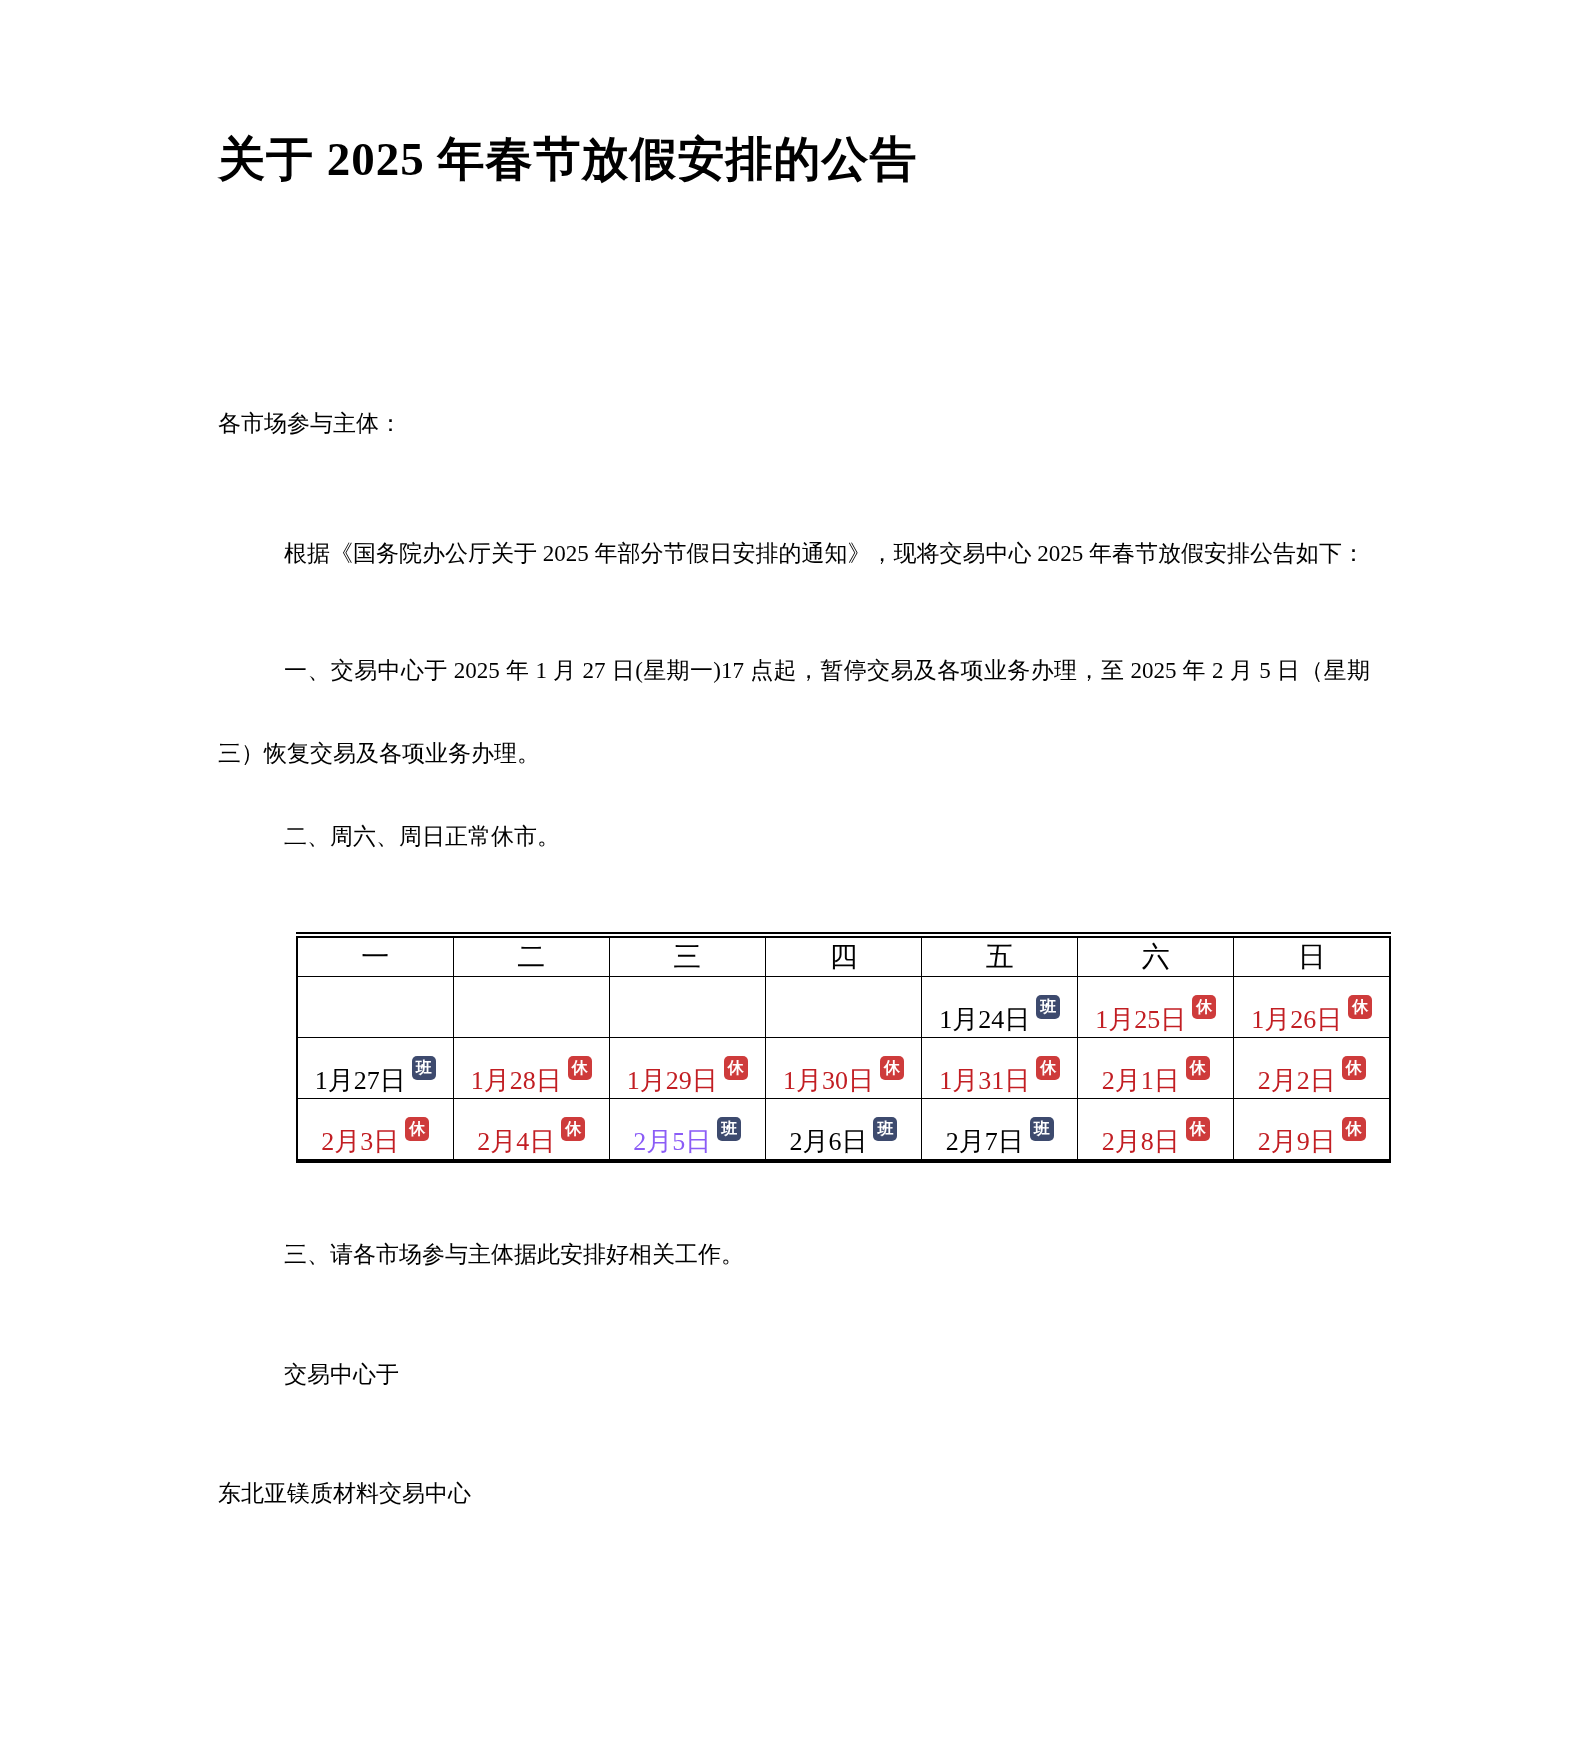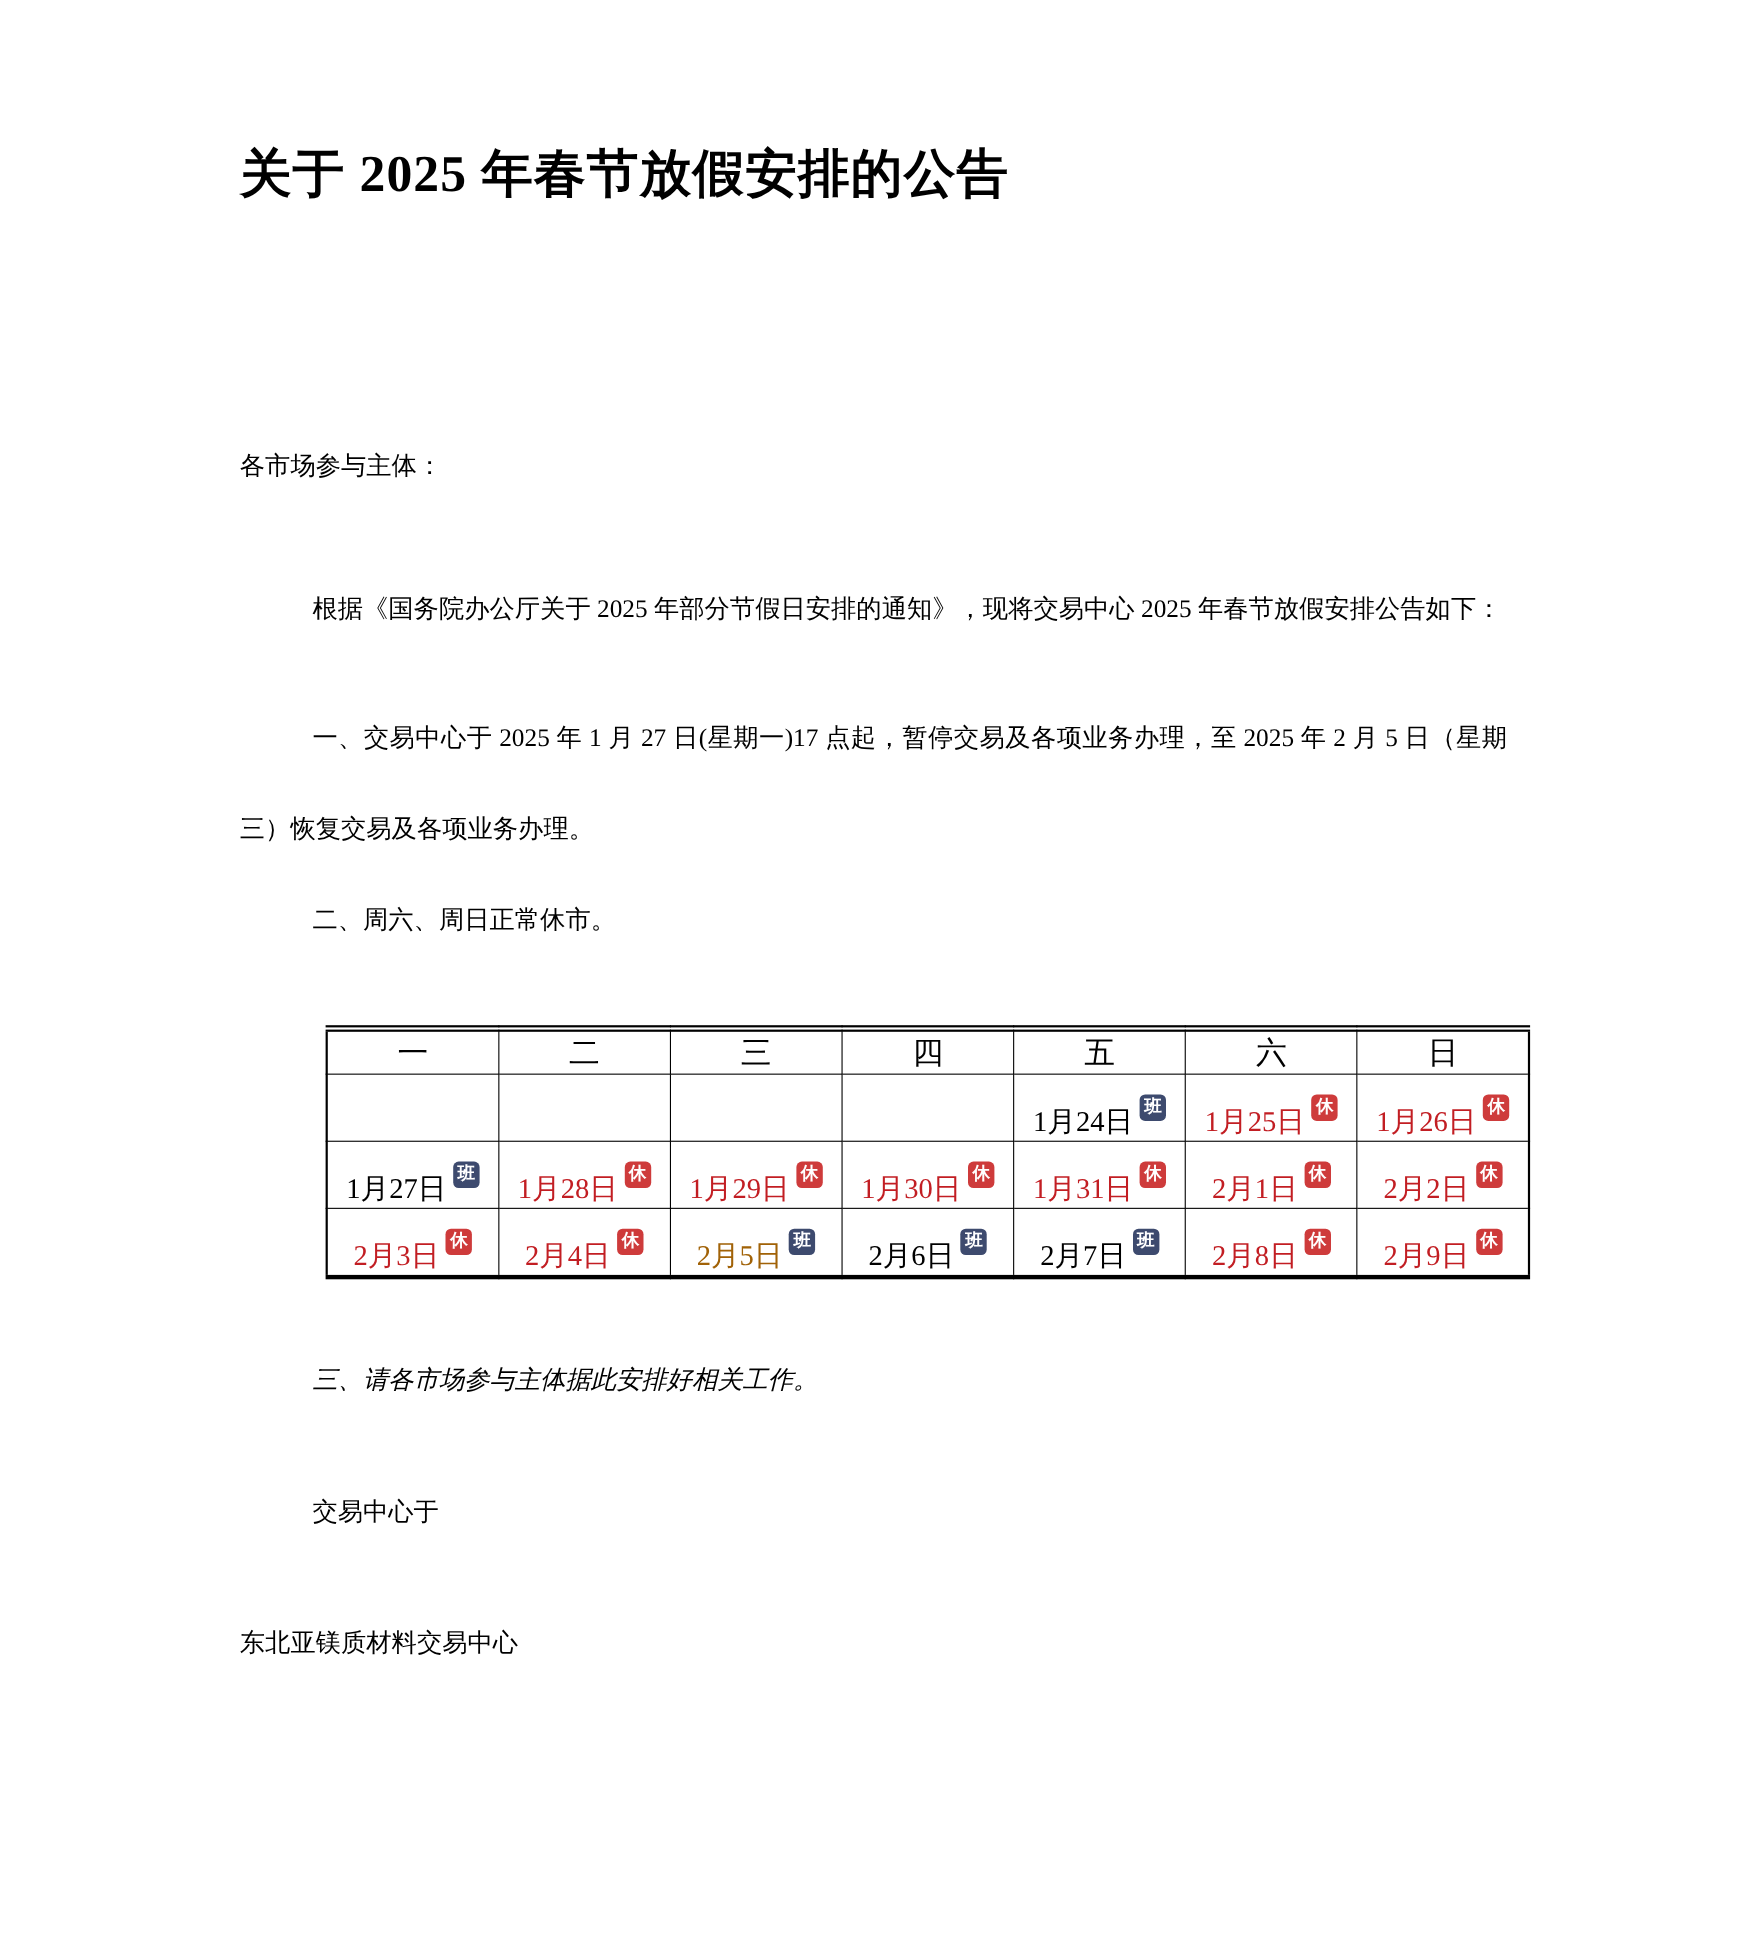--- a/index.html
+++ b/index.html
@@ -28,21 +28,21 @@
   .body-text p {
     margin: 0;
     font-size: 23px;
     line-height: 83px;
     text-align: justify;
   }
   .salutation { margin-top: 192px !important; }
   .intro      { margin-top: 47px !important;  text-indent: 66px; }
   .item-1     { margin-top: 34px !important;  text-indent: 66px; }
   .item-2     { margin-top: 0 !important;     text-indent: 66px; }
-  .item-3     { margin-top: 50px !important;  text-indent: 66px; font-style: italic; }
+  .item-3     { margin-top: 50px !important;  text-indent: 66px; }
   .closing    { margin-top: 37px !important;  text-indent: 66px; }
 
   table.calendar {
     border-collapse: collapse;
     table-layout: fixed;
     width: 1095px;
     margin: 54px 0 0 78px;
     border-left: 2px solid #000;
     border-right: 2px solid #000;
     border-top: 6px double #000;
@@ -172,21 +172,21 @@
           <tr>
             <td><span class="cell-wrap">
                 <span class="cal-date" style="color: rgb(194, 30, 35);">2月3日</span>
                 <span class="cal-badge" style="background: rgb(206, 59, 59); color: rgb(255, 255, 255);">休</span>
               </span></td>
             <td><span class="cell-wrap">
                 <span class="cal-date" style="color: rgb(194, 30, 35);">2月4日</span>
                 <span class="cal-badge" style="background: rgb(206, 59, 59); color: rgb(255, 255, 255);">休</span>
               </span></td>
             <td><span class="cell-wrap">
-                <span class="cal-date" style="color: #a16207;">2月5日</span>
+                <span class="cal-date" style="color: #8b5cf6;">2月5日</span>
                 <span class="cal-badge" style="background: rgb(61, 74, 110); color: rgb(255, 255, 255);">班</span>
               </span></td>
             <td><span class="cell-wrap">
                 <span class="cal-date" style="color: rgb(0, 0, 0);">2月6日</span>
                 <span class="cal-badge" style="background: rgb(61, 74, 110); color: rgb(255, 255, 255);">班</span>
               </span></td>
             <td><span class="cell-wrap">
                 <span class="cal-date" style="color: rgb(0, 0, 0);">2月7日</span>
                 <span class="cal-badge" style="background: rgb(61, 74, 110); color: rgb(255, 255, 255);">班</span>
               </span></td>

